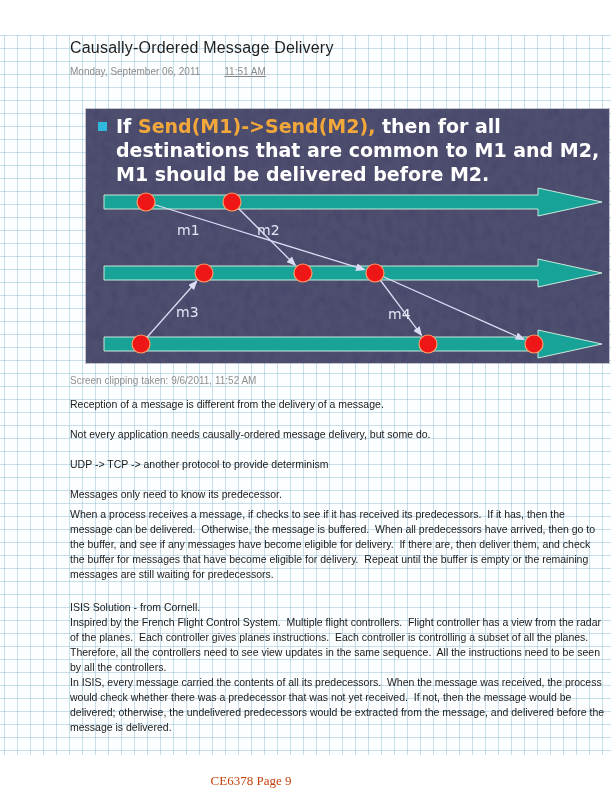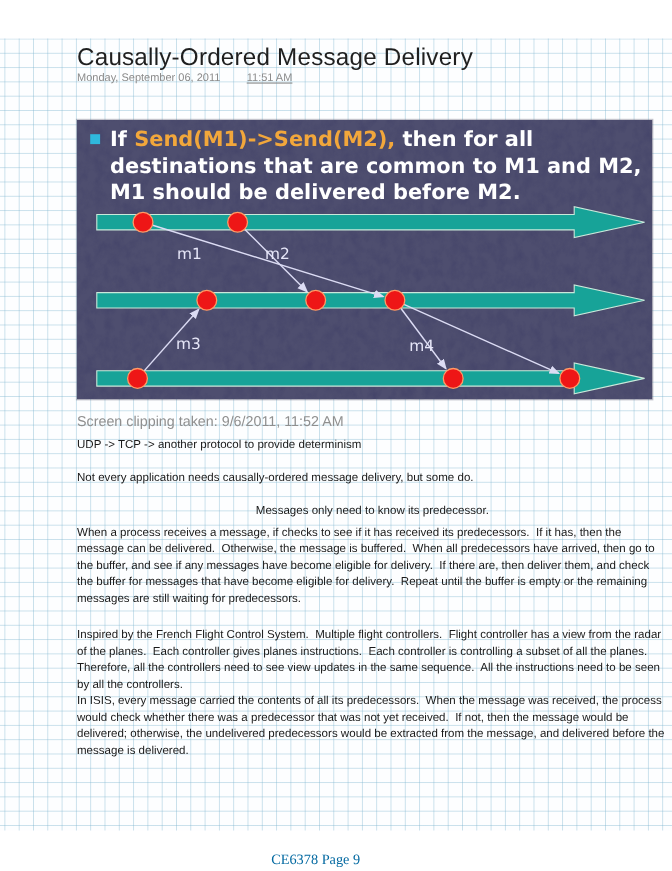--- a/index.html
+++ b/index.html
@@ -11,50 +11,50 @@
   .grid-paper{
     position:absolute;left:0;top:35px;width:611px;height:720px;
     background-color:#fdfeff;
     background-image:
       linear-gradient(to right, rgba(128,182,208,0.42) 1px, transparent 1px),
       linear-gradient(to bottom, rgba(128,182,208,0.42) 1px, transparent 1px);
     background-size:13px 13px;background-position:4px 0px;
   }
   .page-title{
     position:absolute;left:70px;top:39px;margin:0;
-    font-size:22px;font-weight:400;color:#1f1f1f;letter-spacing:0.2px;
+    font-size:16px;font-weight:400;color:#1f1f1f;letter-spacing:0.2px;
   }
   .meta-line{
     position:absolute;left:70px;top:66px;font-size:10px;color:#8a8a8a;
   }
   .meta-line .time{margin-left:24px;text-decoration:underline;}
   .slide-clip{
-    position:absolute;left:70px;top:109px;width:523px;height:254px;
+    position:absolute;left:86px;top:109px;width:523px;height:254px;
     box-shadow:0 0 0 1px rgba(90,90,110,0.35);
   }
   .slide-clip svg{display:block;}
   .slide-text{font-family:"DejaVu Sans",sans-serif;font-size:19px;font-weight:700;fill:#ffffff;}
   .msg-label{font-family:"DejaVu Sans",sans-serif;font-size:14px;fill:#e6e6f8;}
   .msg-line{stroke-width:1.3;fill:none;}
   .tl-arrow{stroke:#c9e9da;stroke-width:1;}
   .event-dot{stroke:#ff9a66;stroke-width:1.2;}
   .clip-caption{
-    position:absolute;left:70px;top:375px;font-size:13px;color:#8f8f8f;
+    position:absolute;left:70px;top:375px;font-size:10px;color:#8f8f8f;
   }
   .notes{
     position:absolute;left:70px;top:397px;width:537px;
     font-size:10.5px;line-height:15px;color:#1a1a1a;
   }
   .notes p{margin:0 0 15px 0;white-space:pre-wrap;}
-  .notes p.gap-small{margin-bottom:5px;text-align:center;}
+  .notes p.gap-small{margin-bottom:5px;}
   .notes p.gap-mid{margin-bottom:18px;}
   .notes p.no-gap{margin-bottom:0;}
   .page-footer{
     position:absolute;left:0;top:773px;width:502px;text-align:center;
-    font-family:"Liberation Serif",serif;font-size:13px;color:#0369a1;padding-left:36px;
+    font-family:"Liberation Serif",serif;font-size:13px;color:#c2410c;
   }
 </style>
 </head>
 <body>
 
 <div class="page">
   <div class="grid-paper"></div>
 
   <h1 class="page-title">Causally-Ordered Message Delivery</h1>
 
@@ -105,22 +105,24 @@
       <circle class="event-dot" cx="289" cy="164" r="9" fill="#ee1616"></circle>
       <circle class="event-dot" cx="55" cy="235" r="9" fill="#ee1616"></circle>
       <circle class="event-dot" cx="342" cy="235" r="9" fill="#ee1616"></circle>
       <circle class="event-dot" cx="448" cy="235" r="9" fill="#ee1616"></circle>
     </svg>
   </div>
 
   <div class="clip-caption">Screen clipping taken: 9/6/2011, 11:52 AM</div>
 
   <div class="notes">
+    <p>Reception of a message is different from the delivery of a message.</p>
+    <p>Not every application needs causally-ordered message delivery, but some do.</p>
     <p>UDP -&gt; TCP -&gt; another protocol to provide determinism</p>
-    <p>Not every application needs causally-ordered message delivery, but some do.</p>
     <p class="gap-small">Messages only need to know its predecessor.</p>
     <p class="gap-mid">When a process receives a message, if checks to see if it has received its predecessors.  If it has, then the message can be delivered.  Otherwise, the message is buffered.  When all predecessors have arrived, then go to the buffer, and see if any messages have become eligible for delivery.  If there are, then deliver them, and check the buffer for messages that have become eligible for delivery.  Repeat until the buffer is empty or the remaining messages are still waiting for predecessors.</p>
+    <p class="no-gap">ISIS Solution - from Cornell.</p>
     <p class="no-gap">Inspired by the French Flight Control System.  Multiple flight controllers.  Flight controller has a view from the radar of the planes.  Each controller gives planes instructions.  Each controller is controlling a subset of all the planes.  Therefore, all the controllers need to see view updates in the same sequence.  All the instructions need to be seen by all the controllers.</p>
     <p class="no-gap">In ISIS, every message carried the contents of all its predecessors.  When the message was received, the process would check whether there was a predecessor that was not yet received.  If not, then the message would be delivered; otherwise, the undelivered predecessors would be extracted from the message, and delivered before the message is delivered.</p>
   </div>
 
   <div class="page-footer">CE6378 Page 9</div>
 </div>
 
 </body></html>

